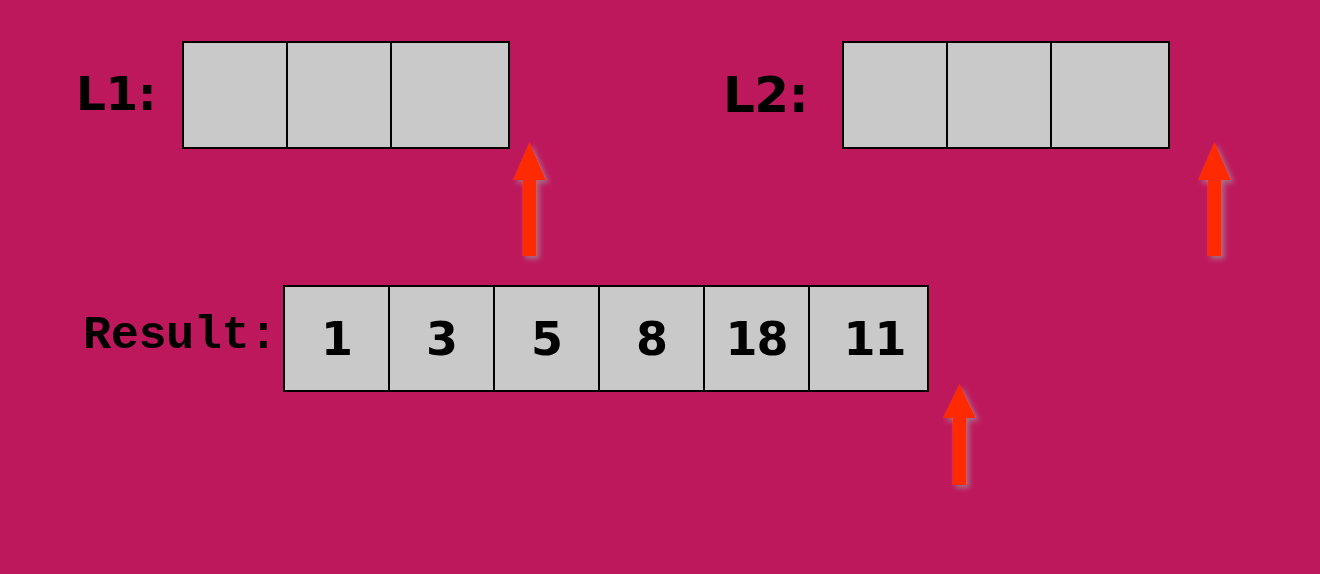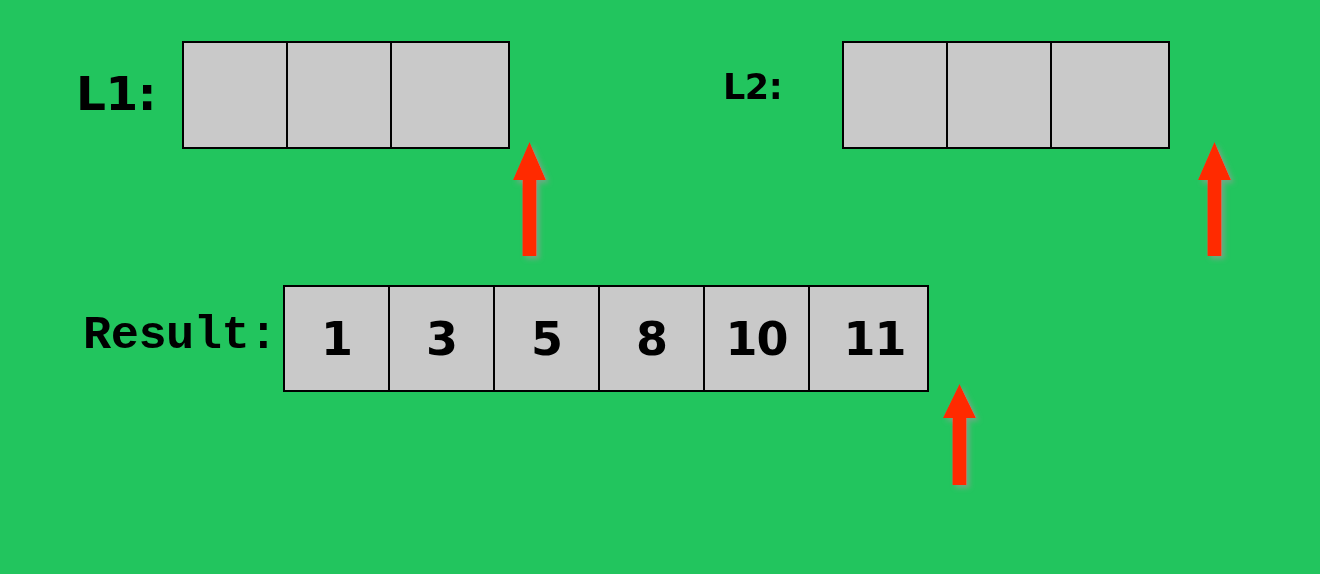--- a/index.html
+++ b/index.html
@@ -7,42 +7,42 @@
     padding: 0;
     background: #ffffff;
   }
   body {
     font-family: "DejaVu Sans", "Liberation Sans", sans-serif;
   }
   #canvas {
     position: relative;
     width: 1320px;
     height: 574px;
-    background: #22c55e;
+    background: #be185d;
     overflow: hidden;
   }
 
   
   .row-label {
     position: absolute;
     font-weight: bold;
     color: #000000;
     white-space: nowrap;
     line-height: 1;
     letter-spacing: -0.5px;
   }
   #label-l1 {
     left: 76px;
     top: 70px;
     font-size: 47px;
   }
   #label-l2 {
     left: 723px;
     top: 70px;
-    font-size: 35px;
+    font-size: 50px;
   }
   #label-result {
     left: 83px;
     top: 312px;
     font-size: 47px;
     font-family: Liberation Mono, monospace;
   }
 
   
   .cell-row {
@@ -152,21 +152,21 @@
     </svg>
   </div>
 
   <div class="row-label" id="label-result">Result:</div>
 
   <div class="cell-row" id="row-result">
     <div class="cell">1</div>
     <div class="cell">3</div>
     <div class="cell">5</div>
     <div class="cell">8</div>
-    <div class="cell">10</div>
+    <div class="cell">18</div>
     <div class="cell">11</div>
   </div>
 
   <div class="arrow" id="arrow-result">
     <svg viewBox="0 0 44 105" preserveAspectRatio="none">
       <defs>
         <filter id="sh3" x="-60%" y="-20%" width="250%" height="160%">
           <feDropShadow dx="3" dy="3" stdDeviation="2.5" flood-color="#999999" flood-opacity="0.65"></feDropShadow>
         </filter>
       </defs>

